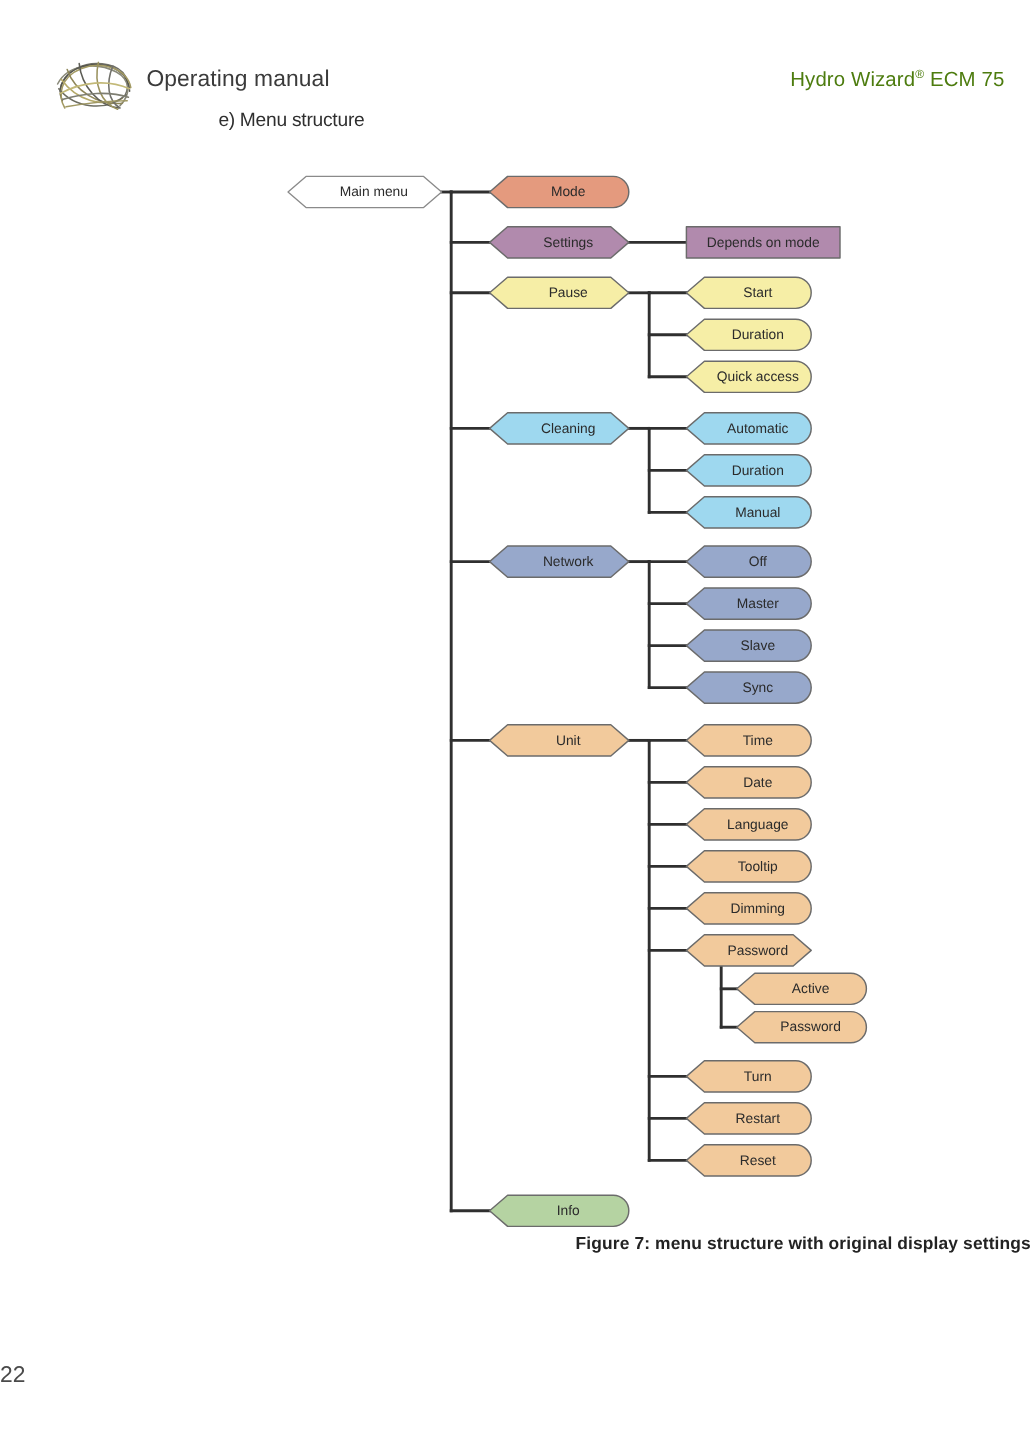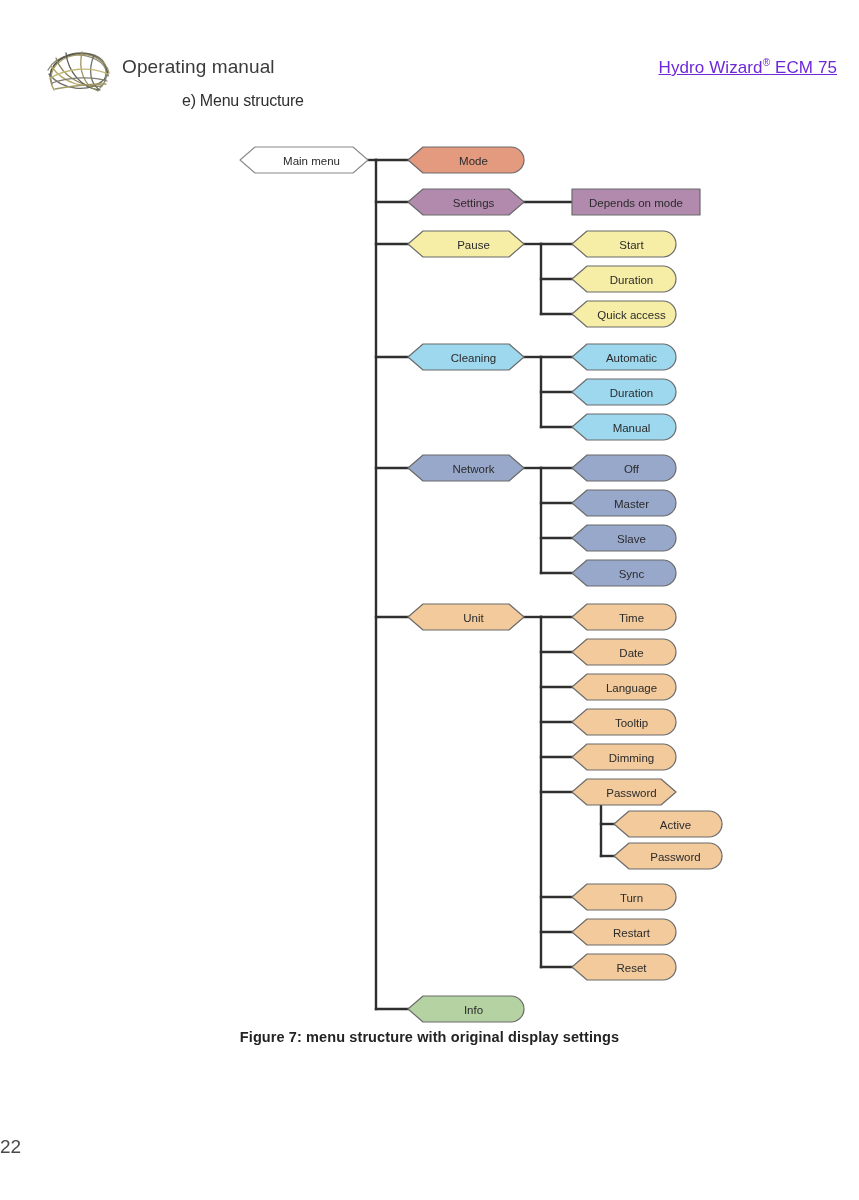--- a/index.html
+++ b/index.html
@@ -38,23 +38,22 @@
     top: 12px;
     font-size: 19px;
     color: #3b3b3b;
     letter-spacing: 0.1px;
   }
   .header-right {
     position: absolute;
     right: 42px;
     top: 13px;
     font-size: 17px;
-    color: #6d28d9;
+    color: #4d7c0f;
     letter-spacing: 0.1px;
-    text-decoration: underline;
   }
   .header-right sup {
     font-size: 10px;
     vertical-align: super;
   }
 
   
   .section-title {
     position: absolute;
     left: 182px;
@@ -88,21 +87,21 @@
     text-anchor: middle;
     dominant-baseline: central;
   }
 
   
   .figure-caption {
     position: absolute;
     left: 0;
     top: 1029px;
     width: 859px;
-    text-align: center;
+    text-align: right;
     font-size: 14.5px;
     font-weight: bold;
     color: #232323;
     letter-spacing: 0.1px;
   }
 
   
   .page-number {
     position: absolute;
     left: 0;

